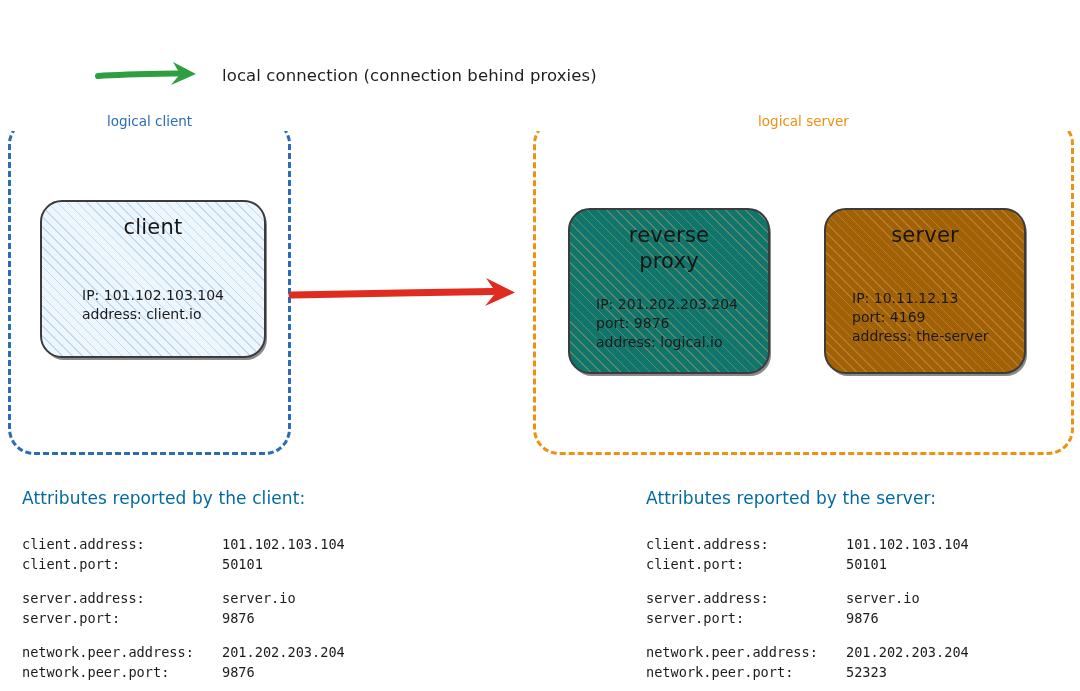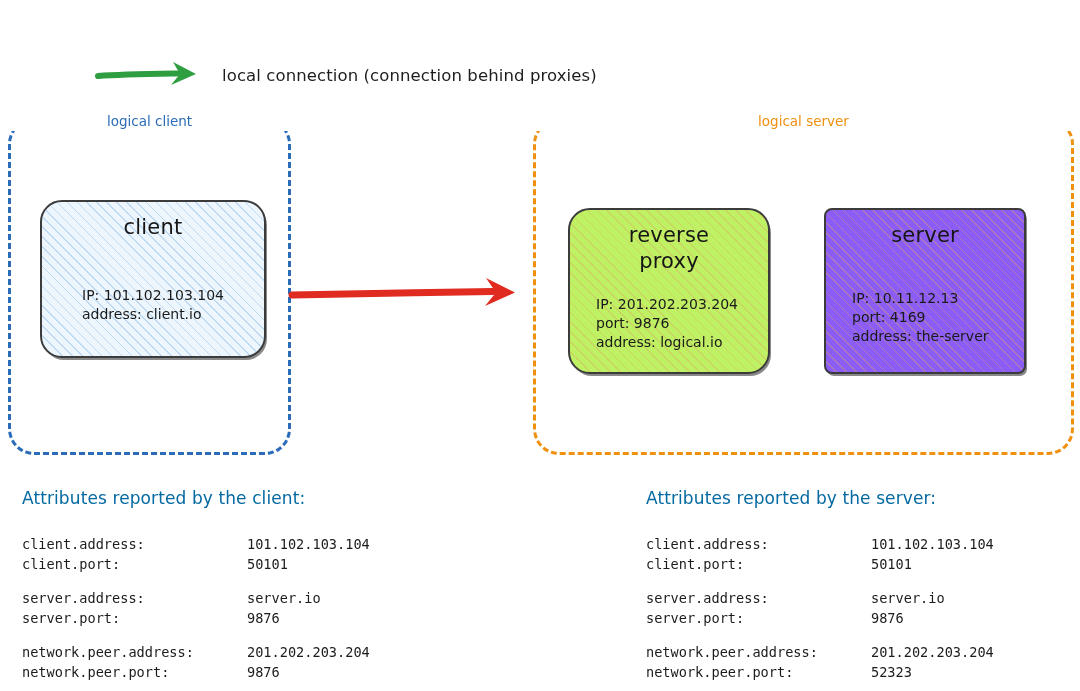--- a/index.html
+++ b/index.html
@@ -120,38 +120,37 @@
       rgba(120,175,225,0.40) 1.1px,
       rgba(255,255,255,0) 1.1px,
       rgba(255,255,255,0) 7px
     );
   }
   #node-client .node-lines { padding-bottom: 22px; padding-left: 26px; }
 
   
   #node-reverse-proxy {
     left: 568px; top: 208px; width: 202px; height: 166px;
-    background: #bef264;
+    background: #0f766e;
   }
   #node-reverse-proxy .hatch {
     background-image: repeating-linear-gradient(
       45deg,
       rgba(226,164,92,0.38) 0px,
       rgba(226,164,92,0.38) 1.1px,
       rgba(255,255,255,0) 1.1px,
       rgba(255,255,255,0) 7px
     );
   }
   #node-reverse-proxy .node-lines { padding-bottom: 10px; padding-left: 12px; }
 
   
   #node-server {
     left: 824px; top: 208px; width: 202px; height: 166px;
-    background: #8b5cf6;
-    border-radius: 8px;
+    background: #a16207;
   }
   #node-server .hatch {
     background-image: repeating-linear-gradient(
       45deg,
       rgba(226,164,92,0.38) 0px,
       rgba(226,164,92,0.38) 1.1px,
       rgba(255,255,255,0) 1.1px,
       rgba(255,255,255,0) 7px
     );
   }
@@ -174,21 +173,21 @@
   }
   .attr-group { margin-bottom: 14px; }
   .attr-row {
     display: flex;
     font-family: "DejaVu Sans Mono", monospace;
     font-size: 13.6px;
     line-height: 20px;
     color: #1c1c1c;
   }
   .attr-key { width: 200px; flex: 0 0 200px; white-space: nowrap; }
-  .attr-val { white-space: nowrap; margin-left: 25px; }
+  .attr-val { white-space: nowrap; }
 </style>
 </head>
 <body>
 
 <div id="legend">
 
 
   <div class="legend-row r2">
     <svg class="legend-arrow" viewBox="0 0 115 36">
       <path d="M3 19 C 25 17.5, 55 17, 82 16.5" stroke="#2e9e41" stroke-width="6" stroke-linecap="round" fill="none"></path>

